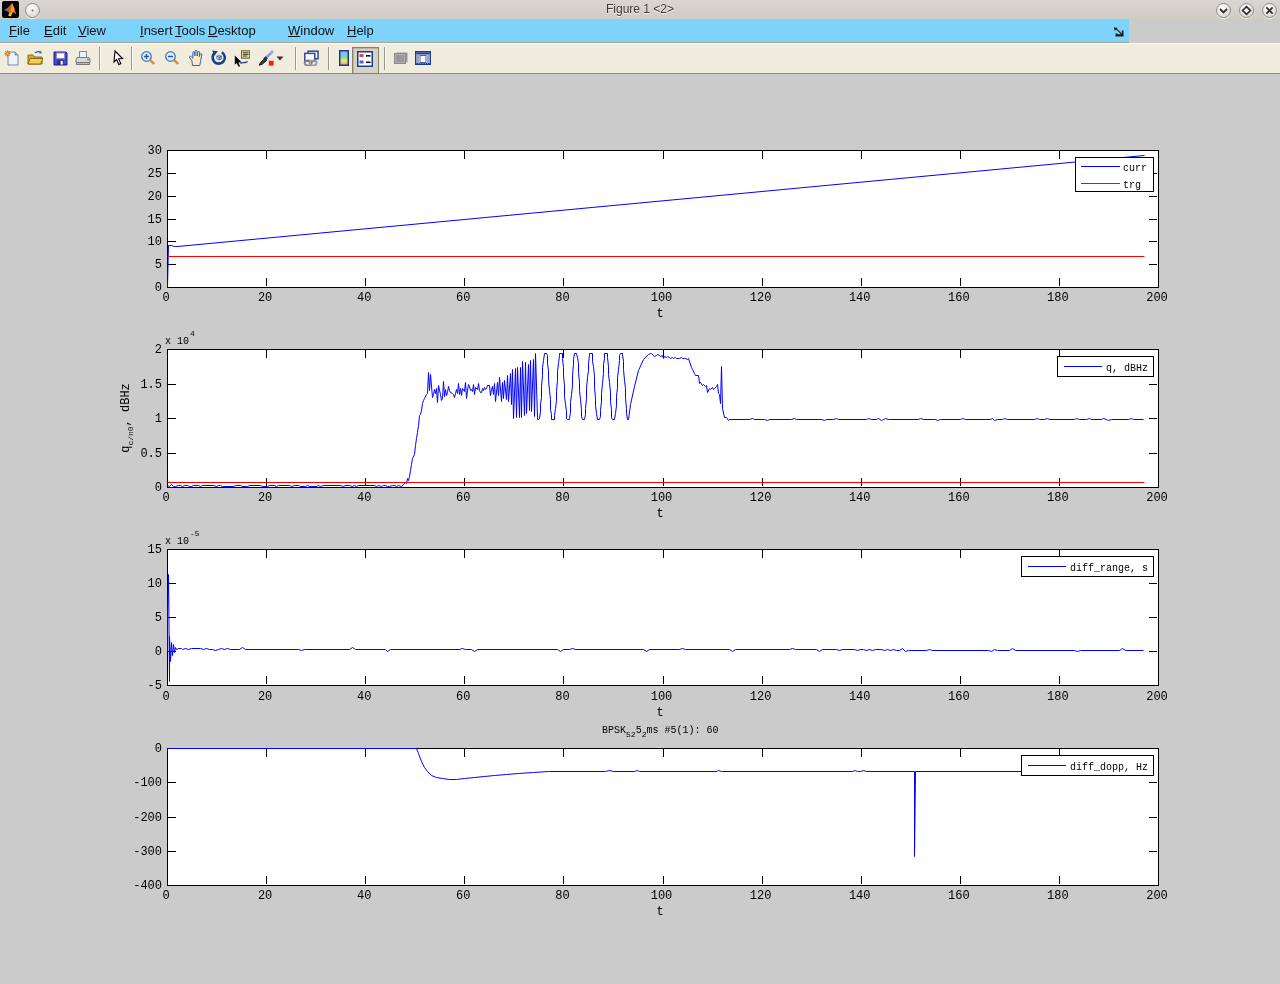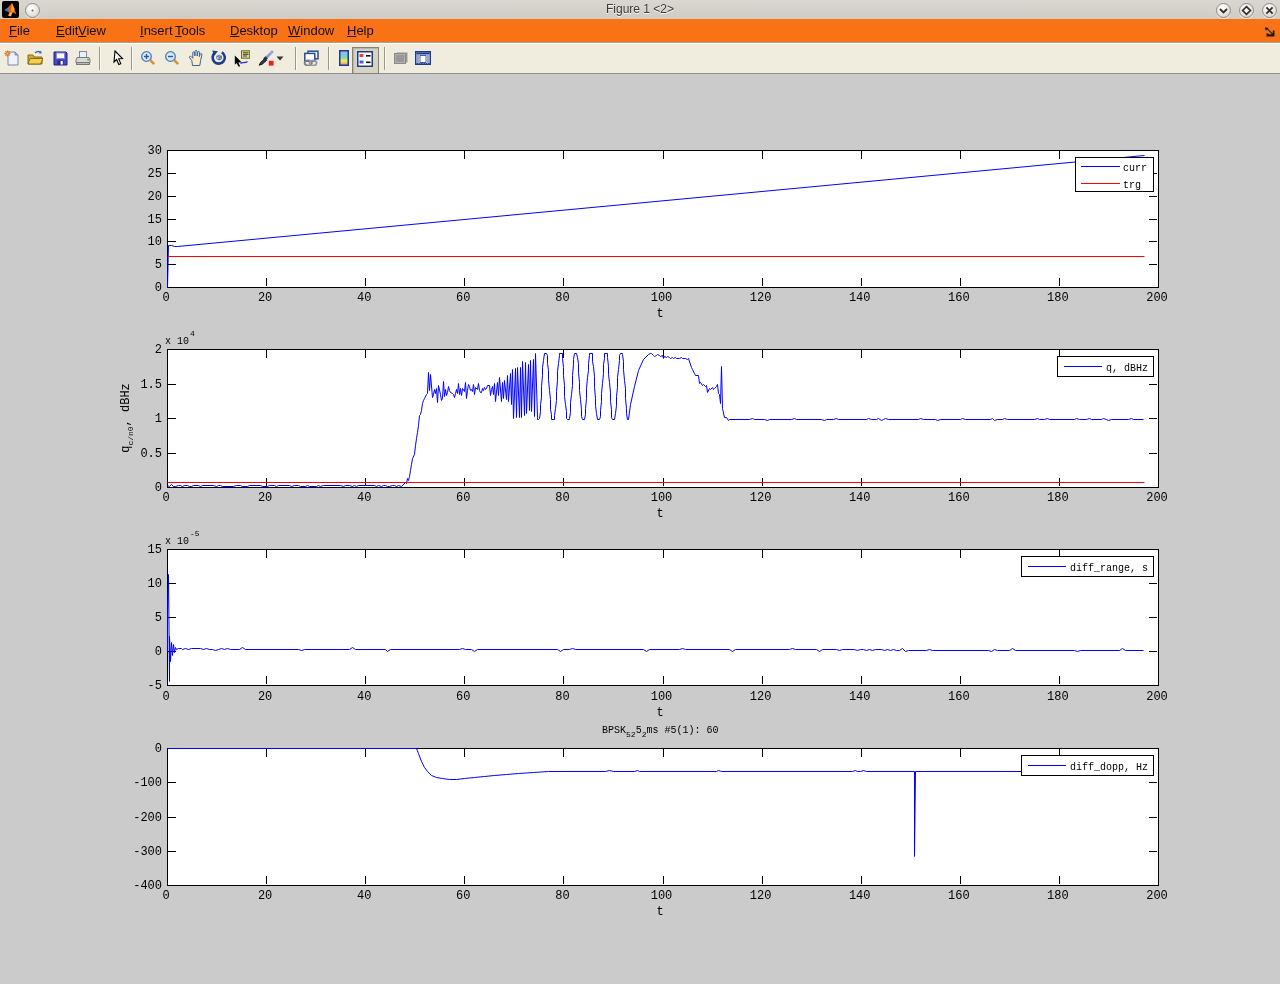--- a/index.html
+++ b/index.html
@@ -5,21 +5,21 @@
 body{width:1280px;height:984px;overflow:hidden;background:#cbcbcb;
  font-family:"Liberation Sans",sans-serif;position:relative}
 #titlebar{position:absolute;left:0;top:0;width:1280px;height:19px;
  background:linear-gradient(#dad6d1,#cfcbc5)}
 #wtitle{position:absolute;left:0;right:0;top:2px;text-align:center;
  font-size:12px;color:#3c3832;text-shadow:0 1px 0 rgba(255,255,255,0.85)}
 .cbtn{position:absolute;width:13px;height:13px;border-radius:50%;
  background:radial-gradient(circle at 40% 30%,#ffffff,#e8e5e0 55%,#cac6c0);
  border:1px solid #8f8b84;box-shadow:0 1px 1px rgba(255,255,255,0.7)}
 .cbtn svg{position:absolute;left:-1px;top:-1px}
-#menubar{position:absolute;left:0;top:19px;width:1280px;height:23px;background:#f97316;
+#menubar{position:absolute;left:0;top:19px;width:1129px;height:23px;background:#7dd3fc;
  border-bottom:1px solid #a5a396}
 .mi{position:absolute;top:4px;font-size:13px;color:#111}
 .mi u{text-decoration:underline}
 #toolbar{position:absolute;left:0;top:43px;width:1280px;height:30px;background:#f0edde;
  border-bottom:1px solid #8e8e8a;box-shadow:inset 0 1px 0 #fbfaf3}
 .ti{position:absolute}
 .tsep{position:absolute;top:4px;width:1px;height:23px;background:#9a978c;box-shadow:1px 0 0 #fbfaf3}
 #legbtn{position:absolute;left:352px;top:4px;width:25px;height:25px;
  background:#d6d3c2;border:1px solid #83836f;box-shadow:inset 1px 1px 1px rgba(0,0,0,0.15)}
 </style></head>
@@ -50,25 +50,25 @@
       </svg>
     </div>
     <div class="cbtn" style="left:1262px;top:3px">
       <svg width="15" height="15" viewBox="0 0 15 15">
         <path d="M4.4 4.4 L10.6 10.6 M10.6 4.4 L4.4 10.6" fill="none" stroke="#2e2e2e" stroke-width="1.8"></path>
       </svg>
     </div>
   </div>
 <div id="menubar">
     <span class="mi" style="left:9px"><u>F</u>ile</span>
-    <span class="mi" style="left:56px"><u>E</u>dit</span>
+    <span class="mi" style="left:44px"><u>E</u>dit</span>
     <span class="mi" style="left:78px"><u>V</u>iew</span>
     <span class="mi" style="left:140px"><u>I</u>nsert</span>
     <span class="mi" style="left:175px"><u>T</u>ools</span>
-    <span class="mi" style="left:230px"><u>D</u>esktop</span>
+    <span class="mi" style="left:208px"><u>D</u>esktop</span>
     <span class="mi" style="left:288px"><u>W</u>indow</span>
     <span class="mi" style="left:347px"><u>H</u>elp</span>
     <svg style="position:absolute;right:5px;top:8px" width="11" height="10" viewBox="0 0 11 10">
       <path d="M10.5 9.5 L2.5 9.5 L2.5 6.5 L4.5 6.5 L4.5 7.2 L8 7.2 L3.2 2.4 L1.8 3.8 L0.8 0.2 L4.6 1 L3.9 1.7 L8.8 6.5 L8.8 3.5 L10.5 3.5 Z" fill="#1a1a1a"></path>
     </svg>
   </div>
 <div id="toolbar">
     <svg class="ti" style="left:4px;top:7px" width="16" height="16" viewBox="0 0 16 16">
       <path d="M4 2 L11 2 L14 5 L14 15 L4 15 Z" fill="#eef3fb" stroke="#7a86a8"></path>
       <path d="M11 2 L11 5 L14 5 Z" fill="#c3cfe3" stroke="#7a86a8"></path>

